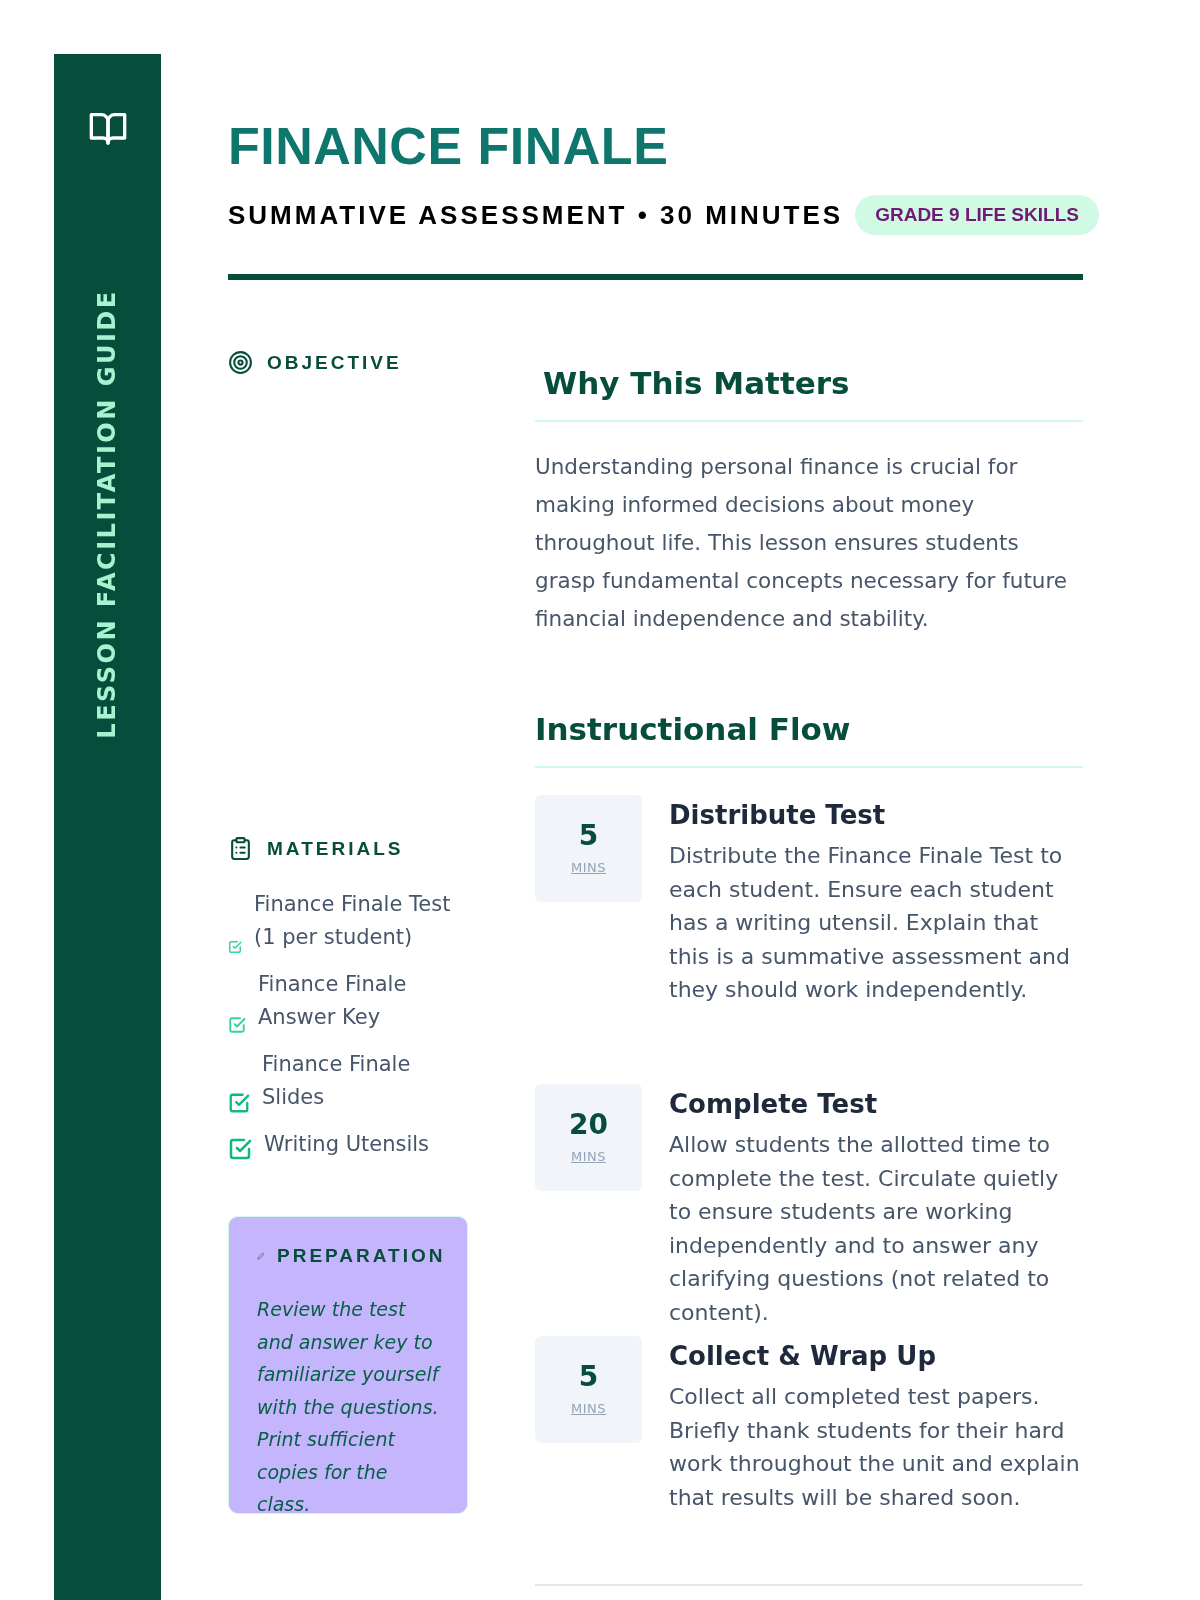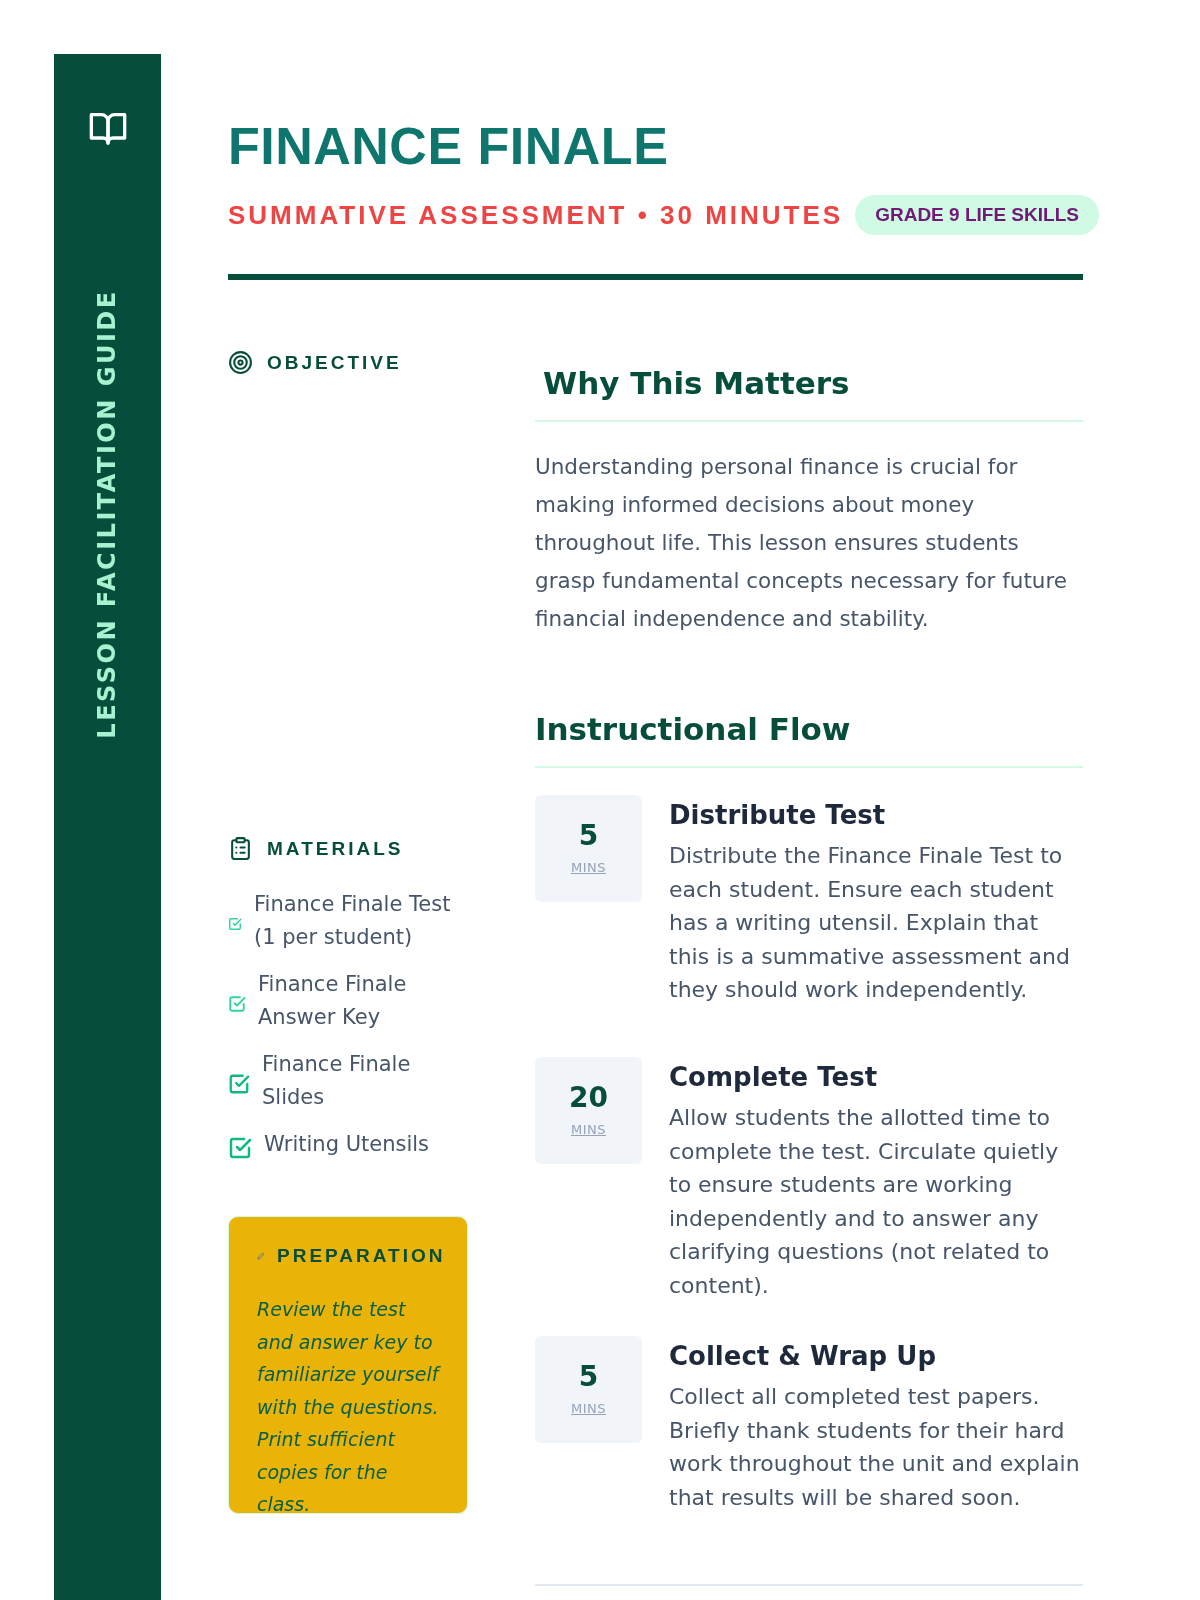--- a/index.html
+++ b/index.html
@@ -23,21 +23,21 @@
 
     .title {
       position: absolute; left: 0; top: 118px;
       font-family: Liberation Sans, sans-serif; font-weight: bold;
       font-size: 52px; letter-spacing: 0.5px; color: #0f766e; line-height: 1.1;
       white-space: nowrap;
     }
     .subtitle-row { position: absolute; left: 0; top: 195px; display: flex; align-items: center; gap: 12px; white-space: nowrap; }
     .subtitle {
       font-family: "Liberation Sans", sans-serif; font-weight: bold;
-      font-size: 26px; letter-spacing: 3px; color: #ef4444;
+      font-size: 26px; letter-spacing: 3px; color: #000000;
     }
     .grade-badge {
       background: #d1fae5; color: #701a75; border-radius: 22px;
       padding: 9px 20px; font-family: "Liberation Sans", sans-serif; font-weight: bold; font-size: 19px;
     }
     .header-rule { position: absolute; left: 0; top: 274px; width: 855px; height: 6px; background: #064e3b; }
 
     
     .left-col { position: absolute; left: 0; top: 350px; width: 240px; }
     .section-label {
@@ -45,25 +45,25 @@
       font-family: "Liberation Sans", sans-serif; font-weight: bold;
       font-size: 19px; letter-spacing: 3px; color: #064e3b;
     }
     .section-label svg { flex: none; }
     .objective-text {
       margin-top: 20px; font-size: 21px; line-height: 38px; color: #475569;
       font-family: "DejaVu Sans", sans-serif; width: 240px;
     }
     .materials-label { position: absolute; top: 486px; left: 0; }
     .materials-list { position: absolute; top: 538px; left: 0; list-style: none; width: 240px; }
-    .materials-list li { display: flex; align-items: center; gap: 12px; font-size: 21px; line-height: 33px; margin-bottom: 14px; color: #475569; }
+    .materials-list li { display: flex; align-items: flex-end; gap: 12px; font-size: 21px; line-height: 33px; margin-bottom: 14px; color: #475569; }
     .materials-list li .check-icon { flex: none; margin-top: 6px; }
     .prep-box {
       position: absolute; top: 866px; left: 0; width: 240px; height: 298px;
-      background: #eab308; border: 1.5px solid #d1fae5; border-radius: 10px;
+      background: #c4b5fd; border: 1.5px solid #d1fae5; border-radius: 10px;
       padding: 28px 26px 20px 28px;
     }
     .prep-label { font-size: 19px; letter-spacing: 3px; gap: 12px; }
     .prep-text {
       margin-top: 26px; font-style: italic; font-size: 19px; line-height: 32.5px; color: #065f46;
       font-family: "DejaVu Sans", sans-serif;
     }
 
     
     .right-col { position: absolute; left: 307px; top: 0; width: 548px; }
@@ -181,21 +181,21 @@
       <div class="time-box">
         <span class="time-num">5</span>
         <span class="time-unit">MINS</span>
       </div>
       <div class="step-body">
         <div class="step-title">Distribute Test</div>
         <p class="step-desc">Distribute the Finance Finale Test to each student. Ensure each student has a writing utensil. Explain that this is a summative assessment and they should work independently.</p>
       </div>
     </div>
 
-    <div class="step" style="top:1057px;">
+    <div class="step" style="top:1084px;">
       <div class="time-box">
         <span class="time-num">20</span>
         <span class="time-unit">MINS</span>
       </div>
       <div class="step-body">
         <div class="step-title">Complete Test</div>
         <p class="step-desc">Allow students the allotted time to complete the test. Circulate quietly to ensure students are working independently and to answer any clarifying questions (not related to content).</p>
       </div>
     </div>
 

